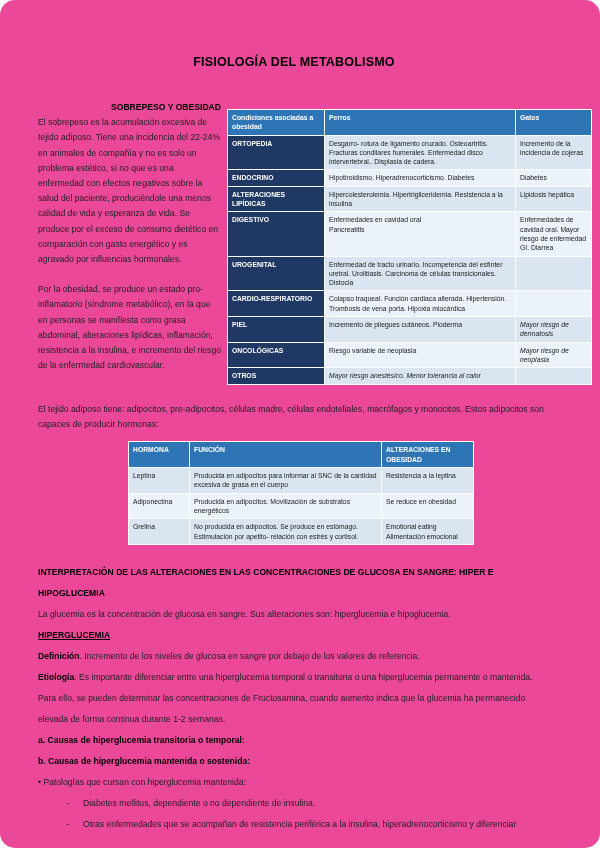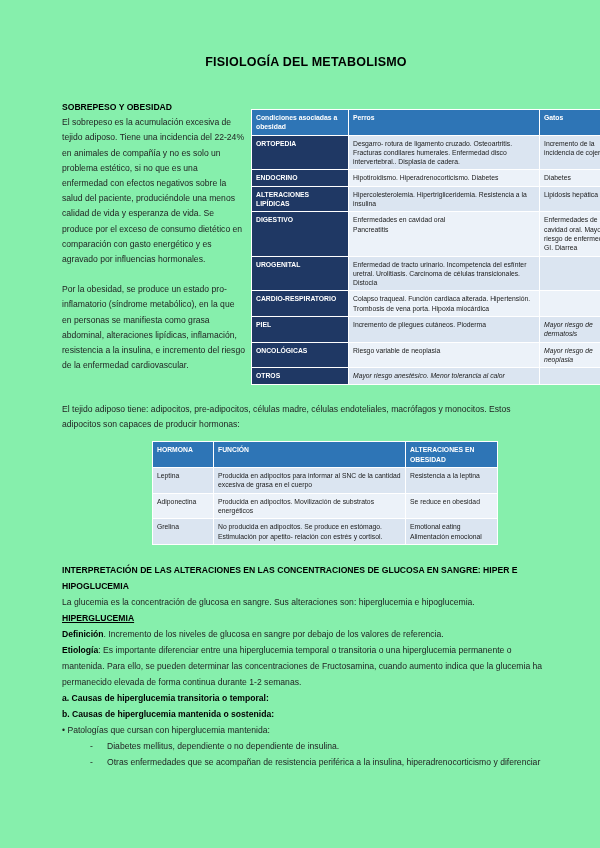--- a/index.html
+++ b/index.html
@@ -1,47 +1,47 @@
 <!DOCTYPE html>
 <html><head>
 <meta charset="utf-8">
 <style>
   html,body{margin:0;padding:0;background:#ffffff;}
   .page{
     width:600px;height:848px;box-sizing:border-box;
-    padding:55px 50px 20px 62px;overflow:hidden;background:#86efac;
-    font-family:"Liberation Sans",sans-serif;color:#1f1f1f;
+    padding:55px 50px 20px 38px;overflow:hidden;background:#ec4899;
+    font-family:"Liberation Sans",sans-serif;color:#1f1f1f;border-radius:15px;
   }
   .title{
     text-align:center;font-size:12.5px;font-weight:bold;color:#000;
     margin:0 0 31px 0;letter-spacing:.2px;
   }
   .row1{display:flex;gap:6px;align-items:flex-start;}
   .leftcol{width:183px;flex-shrink:0;font-size:8.6px;line-height:15.2px;}
-  .leftcol h2{font-size:8.6px;font-weight:bold;margin:0;color:#000;}
+  .leftcol h2{font-size:8.6px;font-weight:bold;margin:0;color:#000;text-align:right;}
   .leftcol p{margin:0 0 15px 0;}
   table{border-collapse:collapse;}
   .obesity{width:337px;margin-top:9px;font-size:6.8px;line-height:9.3px;table-layout:fixed;}
   .obesity th,.obesity td{border:1.5px solid #ffffff;padding:3px 4px;vertical-align:top;text-align:left;}
   .obesity thead th{background:#2e75b6;color:#ffffff;font-weight:bold;}
   .obesity tbody th{background:#1f3864;color:#ffffff;font-weight:bold;}
   .obesity tbody tr:nth-child(odd) td{background:#dbe5f1;}
   .obesity tbody tr:nth-child(even) td{background:#ecf2f9;}
   .obesity td{color:#1a1a1a;white-space:pre-line;}
   .obesity .c1{width:88px;} .obesity .c2{width:182px;} .obesity .c3{width:67px;}
   .italic{font-style:italic;}
   .adipose{font-size:8.6px;line-height:15px;margin:14px 0 9px 0;}
   .hormone{width:318px;margin:0 0 17px 90px;font-size:6.8px;line-height:9.3px;table-layout:fixed;}
   .hormone th,.hormone td{border:1.5px solid #ffffff;padding:3px 4px;vertical-align:top;text-align:left;}
   .hormone thead th{background:#2e75b6;color:#ffffff;font-weight:bold;}
   .hormone tbody tr:nth-child(odd) td{background:#dbe5f1;}
   .hormone tbody tr:nth-child(even) td{background:#ecf2f9;}
   .hormone td{color:#1a1a1a;white-space:pre-line;overflow-wrap:break-word;}
   .hormone .h1{width:52px;} .hormone .h2{width:183px;} .hormone .h3{width:83px;}
-  .glucose{font-size:8.6px;line-height:16px;}
+  .glucose{font-size:8.6px;line-height:21px;}
   .glucose p{margin:0;}
   .sec-head{font-weight:bold;color:#000;}
   .sub-head{font-weight:bold;text-decoration:underline;color:#000;}
   .blabel{font-weight:bold;color:#000;}
   .item-head{font-weight:bold;color:#000;}
   .suba{padding-left:51px;text-indent:-6px;}
   .bullet{margin-left:7px;}
   .dash-item{display:flex;padding-left:28px;}
   .dash{width:17px;flex-shrink:0;}
   .dash-text{flex:1;}

